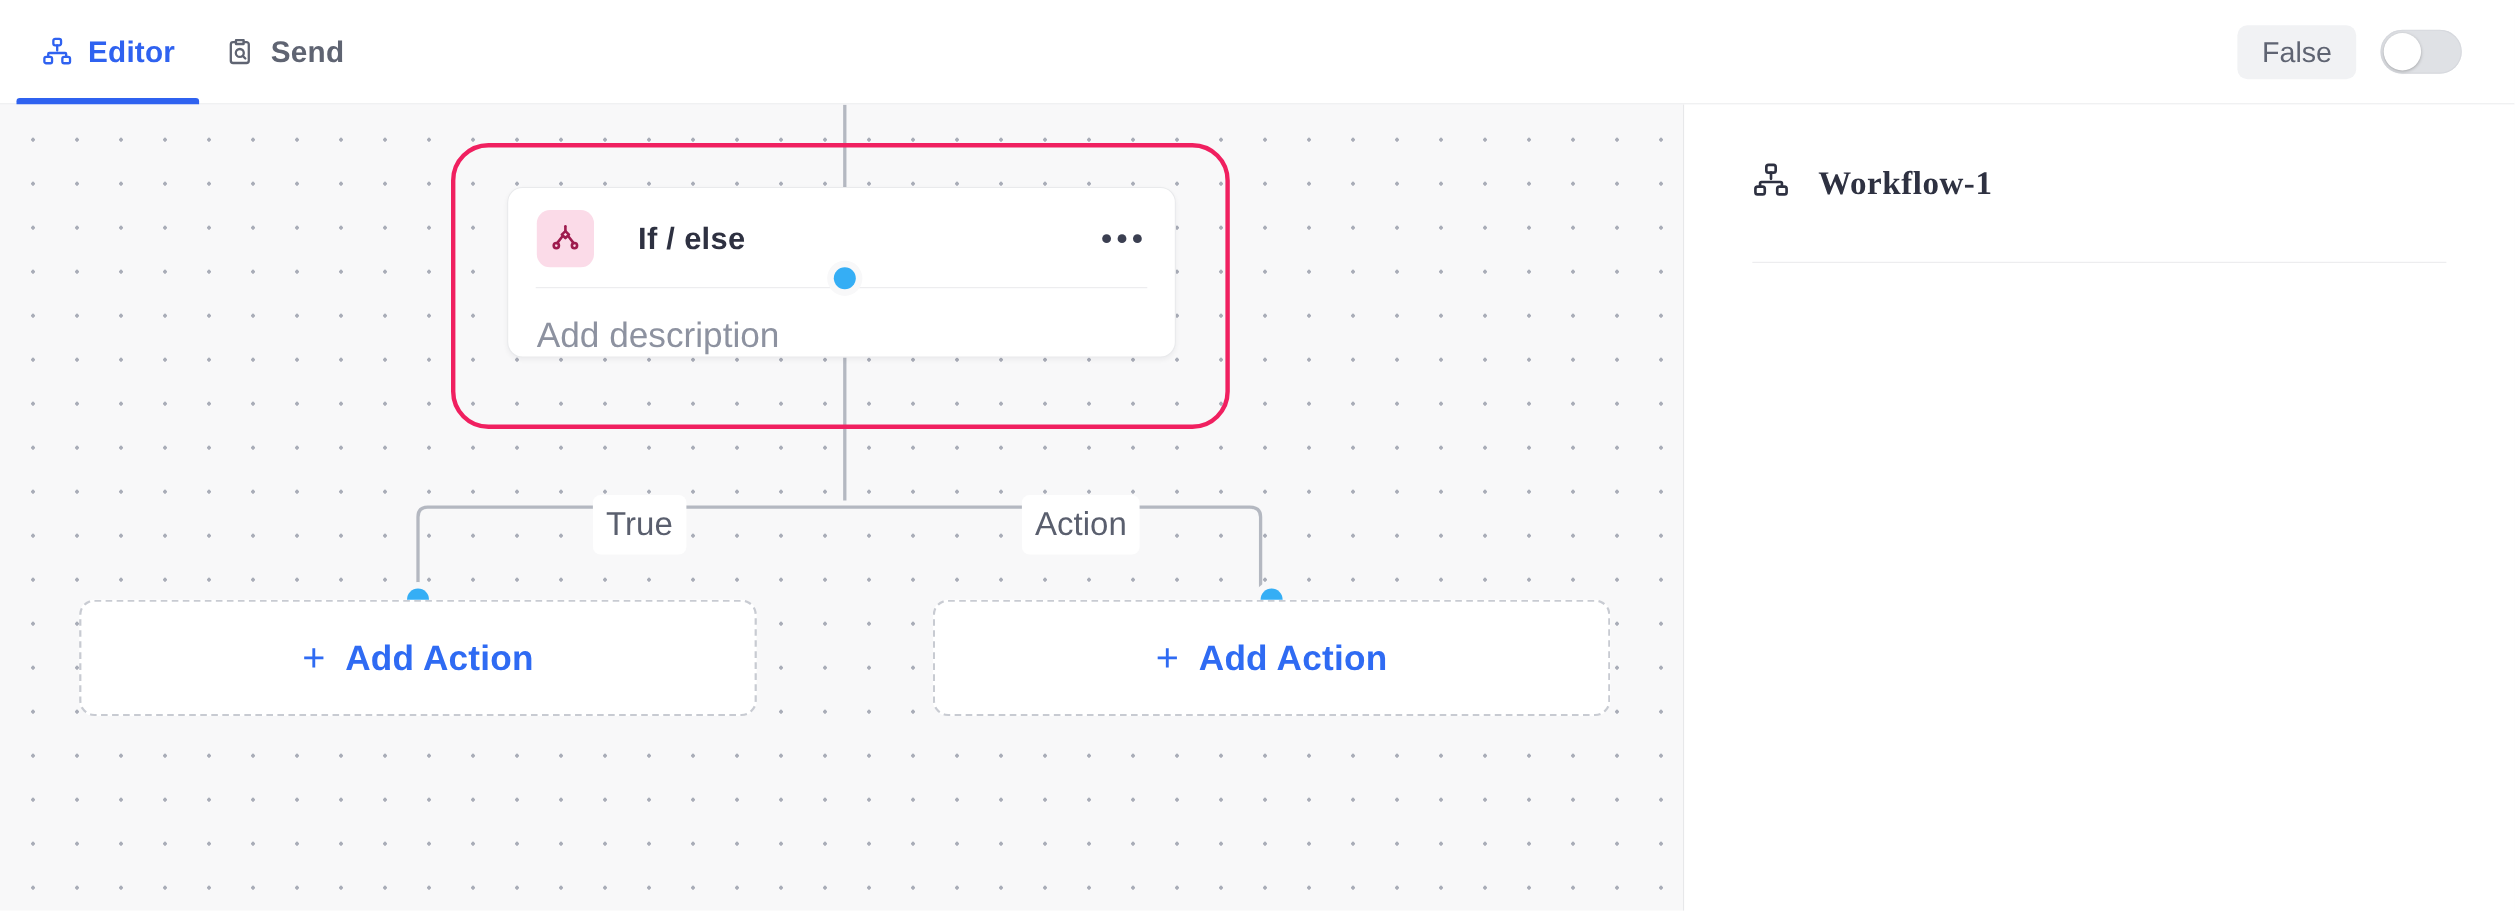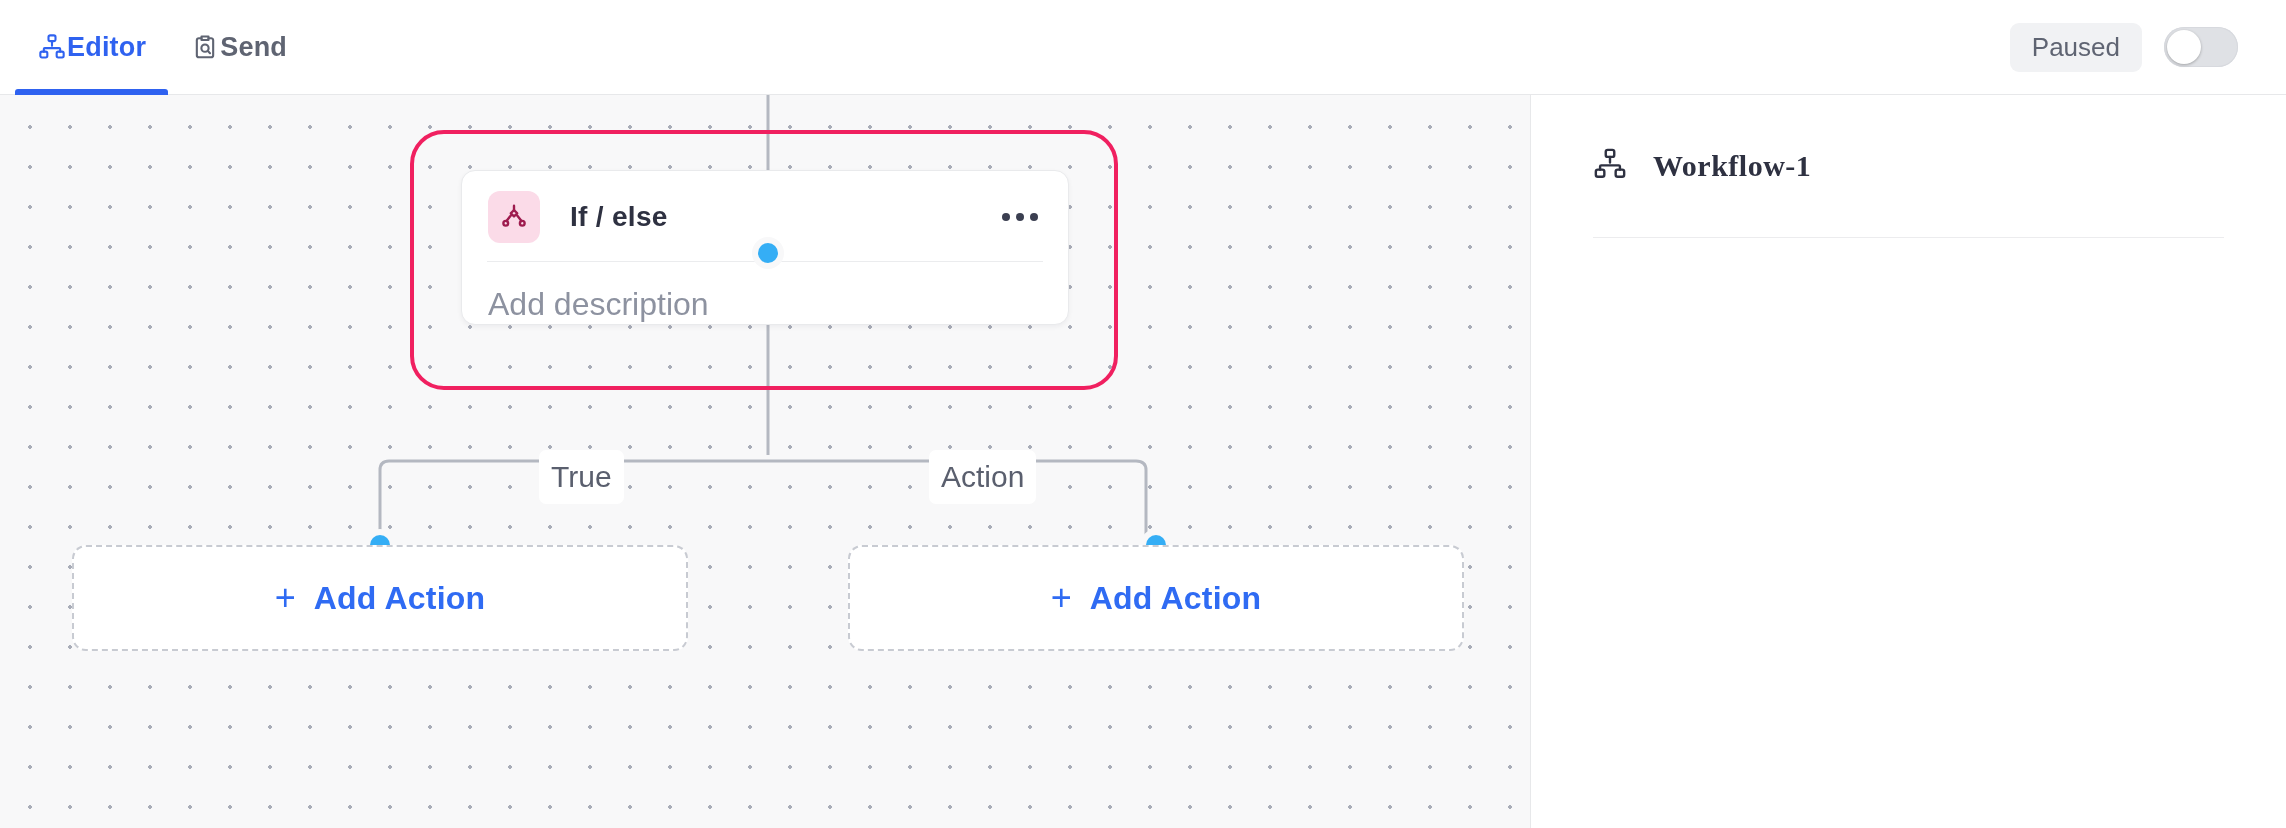--- a/index.html
+++ b/index.html
@@ -15,21 +15,21 @@
   .header {
     position: absolute; top: 0; left: 0;
     width: 2286px; height: 95px;
     background: #ffffff;
     border-bottom: 1px solid #e7e8ea;
     display: flex; align-items: center;
   }
   .tabs { display: flex; align-items: center; height: 95px; padding-left: 15px; }
   .tab {
     position: relative;
-    display: flex; align-items: center; 
+    display: flex; align-items: center; gap: 13px;
     height: 95px;
     padding: 0 22px;
     cursor: pointer;
   }
   .tab-label { font-size: 27px; font-weight: 600; letter-spacing: .2px; }
   .tab.active .tab-label { color: #2f62f0; }
   .tab.inactive .tab-label { color: #5f6472; }
   .tab.active::after {
     content: ""; position: absolute; left: 0; right: 0; bottom: 0;
     height: 6px; background: #2f62f0; border-radius: 3px 3px 0 0;
@@ -82,21 +82,21 @@
   .node-card {
     position: absolute;
     left: 461px; top: 75px;
     width: 608px; height: 155px;
     background: #ffffff;
     border: 1px solid #e9eaec;
     border-radius: 14px;
     box-shadow: 0 2px 5px rgba(20,22,30,.05);
     padding: 20px 26px 0 26px;
   }
-  .node-head { display: flex; align-items: center; gap: 30px; padding-bottom: 18px; }
+  .node-head { display: flex; align-items: center; gap: 40px; padding-bottom: 18px; }
   .node-icon-box {
     width: 52px; height: 52px; border-radius: 12px;
     background: #fbdbe8;
     display: flex; align-items: center; justify-content: center;
     flex: none;
   }
   .node-title { font-size: 28px; font-weight: 700; color: #2e3141; letter-spacing: .3px; }
   .node-menu {
     margin-left: auto; display: flex; gap: 6px; align-items: center;
     padding: 8px 4px; cursor: pointer;
@@ -188,21 +188,21 @@
             <path d="M15 4.5h2.2A1.8 1.8 0 0 1 19 6.3V19a1.8 1.8 0 0 1-1.8 1.8H6.8A1.8 1.8 0 0 1 5 19V6.3A1.8 1.8 0 0 1 6.8 4.5H9"></path>
             <circle cx="12" cy="13" r="3.1"></circle>
             <path d="M14.3 15.3 16.3 17.3"></path>
           </svg>
         </span>
         <span class="tab-label">Send</span>
       </div>
     </div>
 
     <div class="header-right">
-      <div class="status-badge">Paused</div>
+      <div class="status-badge">False</div>
       <div class="toggle">
         <div class="knob"></div>
       </div>
     </div>
   </div>
 
   <div class="canvas">
 
     <svg class="canvas-svg" width="1530" height="733">
 

